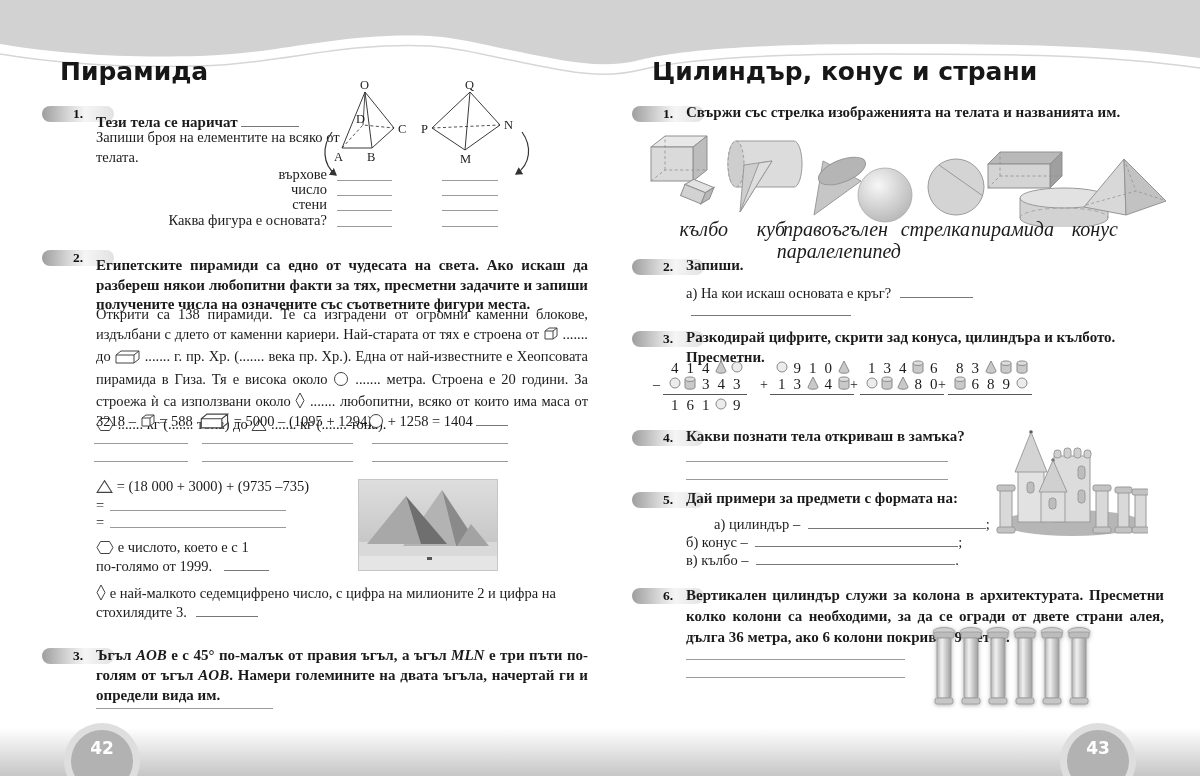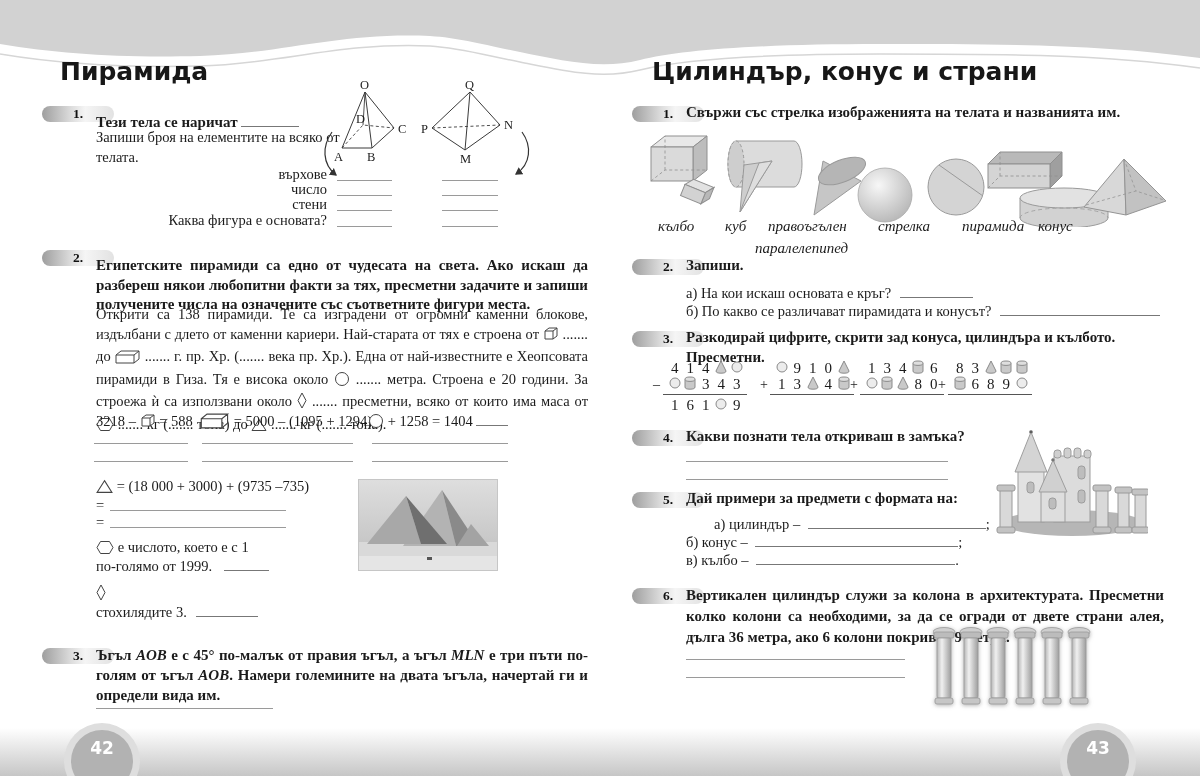--- a/index.html
+++ b/index.html
@@ -12,21 +12,21 @@
          font-weight:bold;font-size:13.5px;line-height:16px;text-align:center;
          font-family:"Liberation Serif",serif;color:#111}
   .txt{position:absolute;font-size:14.5px;line-height:19.5px}
   .bold{font-weight:bold;font-size:15px}
   .just{text-align:justify}
   .it{font-style:italic}
   .ln{position:absolute;height:1px;background:#9a9a9a}
   .blank{display:inline-block;border-bottom:1px solid #777;height:12px;vertical-align:baseline}
   .icn{display:inline-block;vertical-align:-3px}
   .t1row{position:absolute;left:96px;width:231px;text-align:right;font-size:14.5px}
-  .shlabel{position:absolute;font-style:italic;font-size:15px;text-align:left}
+  .shlabel{position:absolute;font-style:italic;font-size:20px;text-align:right}
   .prob{position:absolute;top:360px}
   .pop{position:absolute;left:-2px;top:17px;font-size:14px}
   .prow{margin-left:12px;height:16px;white-space:nowrap}
   .pc{display:inline-block;width:15.5px;text-align:center;font-size:15px;line-height:16px;vertical-align:top}
   .pline{border-top:1.3px solid #555;width:84px;margin-left:8px;margin-top:2px;margin-bottom:2px}
   .footer{position:absolute;left:0;top:728px;width:1200px;height:48px;
           background:linear-gradient(180deg,#ffffff 0%,#c6c6c6 100%)}
   .pgc-out{position:absolute;width:76px;height:76px;border-radius:50%;background:#dedede}
   .pgc-in{position:absolute;left:7px;top:7px;width:62px;height:62px;border-radius:50%;background:#b2b2b2}
   .pgc-num{position:absolute;left:0;top:8px;width:62px;text-align:center;color:#fff;
@@ -100,25 +100,25 @@
 <div class="ln" style="left:442px;top:226px;width:56px"></div>
 
 <div class="badge" style="left:42px;top:250px">2.</div>
 <div class="txt bold just" style="left:96px;top:256px;width:492px">Египетските пирамиди са едно от чудесата на света. Ако искаш да разбереш някои любопитни факти за тях, пресметни задачите и запиши получените числа на означените със съответните фигури места.</div>
 
 <div class="txt just" style="left:96px;top:305px;width:492px">
   <span>Открити са 138 пирамиди. Те са изградени от огромни каменни блокове, издълбани с длето от каменни кариери. Най-старата от тях е строена от </span><span class="icn"><svg width="16" height="16" viewBox="0 0 16 16">
         <path d="M2,5 H10 V13 H2 Z M2,5 L6,2 H14 L10,5 M10,13 L14,10 V2" fill="#fff" stroke="#444" stroke-width="1"></path>
       </svg></span><span> ....... до </span><span class="icn"><svg width="26" height="14" viewBox="0 0 26 14">
         <path d="M1,5 H19 V13 H1 Z M1,5 L6,1 H24 L19,5 M19,13 L24,9 V1" fill="#fff" stroke="#444" stroke-width="1"></path>
-      </svg></span><span> ....... г. пр. Хр. (....... века пр. Хр.). Една от най-известните е Хеопсовата пирамиди в Гиза. Тя е висока около </span><span class="icn"><svg width="16" height="16" viewBox="0 0 16 16">
+      </svg></span><span> ....... г. пр. Хр. (....... века пр. Хр.). Една от най-известните е Хеопсовата пирамида в Гиза. Тя е висока около </span><span class="icn"><svg width="16" height="16" viewBox="0 0 16 16">
         <circle cx="8" cy="8" r="6.5" fill="#fff" stroke="#444" stroke-width="1"></circle>
       </svg></span><span> ....... метра. Строена е 20 години. За строежа ѝ са използвани около </span><span class="icn"><svg width="10" height="17" viewBox="0 0 10 17">
         <path d="M5,1 L9,8.5 L5,16 L1,8.5 Z" fill="#fff" stroke="#444" stroke-width="1"></path>
-      </svg></span><span> ....... пресметни, всяко от които има маса от </span><span class="icn"><svg width="18" height="15" viewBox="0 0 18 15">
+      </svg></span><span> ....... любопитни, всяко от които има маса от </span><span class="icn"><svg width="18" height="15" viewBox="0 0 18 15">
         <path d="M4.5,1.5 H13.5 L17,7.5 L13.5,13.5 H4.5 L1,7.5 Z" fill="#fff" stroke="#444" stroke-width="1"></path>
       </svg></span><span> ....... кг (....... тона) до </span><span class="icn"><svg width="16" height="14" viewBox="0 0 16 14">
         <path d="M8,1.5 L15,12.5 H1 Z" fill="#fff" stroke="#444" stroke-width="1"></path>
       </svg></span><span> ....... кг (....... тона).</span>
 </div>
 
 <div class="txt" style="left:96px;top:412px;white-space:nowrap">
   <span>3218 – </span><span class="icn"><svg width="16" height="16" viewBox="0 0 16 16">
         <path d="M2,5 H10 V13 H2 Z M2,5 L6,2 H14 L10,5 M10,13 L14,10 V2" fill="#fff" stroke="#444" stroke-width="1"></path>
       </svg></span><span> = 588</span>
@@ -177,21 +177,21 @@
       </svg></span><span> е числото, което е с 1</span>
 </div>
 <div class="txt" style="left:96px;top:557px;white-space:nowrap">
   <span>по-голямо от 1999.</span>
   <span class="blank" style="width:45px;margin-left:8px"></span>
 </div>
 
 <div class="txt" style="left:96px;top:584px;width:492px;white-space:nowrap">
   <span class="icn"><svg width="10" height="17" viewBox="0 0 10 17">
         <path d="M5,1 L9,8.5 L5,16 L1,8.5 Z" fill="#fff" stroke="#444" stroke-width="1"></path>
-      </svg></span>
+      </svg></span><span> е най-малкото седемцифрено число, с цифра на милионите 2 и цифра на</span>
 </div>
 <div class="txt" style="left:96px;top:603px;white-space:nowrap">
   <span>стохилядите 3.</span>
   <span class="blank" style="width:62px;margin-left:6px"></span>
 </div>
 
 <div class="badge" style="left:42px;top:648px">3.</div>
 <div class="txt bold just" style="left:96px;top:645px;width:492px;line-height:20px">
   <span>Ъгъл </span><span class="it">AOB</span><span> е с 45° по-малък от правия ъгъл, а ъгъл </span><span class="it">MLN</span><span> е три пъти по-голям от ъгъл </span><span class="it">AOB</span><span>. Намери големините на двата ъгъла, начертай ги и определи вида им.</span>
 </div>
@@ -273,21 +273,20 @@
 <div class="shlabel" style="left:962px;top:218px;width:92px">пирамида</div>
 <div class="shlabel" style="left:1038px;top:218px;width:80px">конус</div>
 
 <div class="badge" style="left:632px;top:259px">2.</div>
 <div class="txt bold" style="left:686px;top:256px">Запиши.</div>
 <div class="txt" style="left:686px;top:284px;white-space:nowrap">
   <span>а) На кои искаш основата е кръг?</span>
   <span class="blank" style="width:73px;margin-left:5px"></span>
 </div>
 <div class="txt" style="left:686px;top:302px;white-space:nowrap">
-  <span>б) По какво се различават пирамидата и конусът?</span>
   <span class="blank" style="width:160px;margin-left:5px"></span>
 </div>
 
 <div class="badge" style="left:632px;top:331px">3.</div>
 <div class="txt bold" style="left:686px;top:328px;width:500px">Разкодирай цифрите, скрити зад конуса, цилиндъра и кълбото. Пресметни.</div>
 
 <div class="prob" style="left:655px">
   <span class="pop">–</span>
   <div class="prow"><span class="pc">4</span><span class="pc">1</span><span class="pc">4</span><span class="pc"><svg width="12" height="14" viewBox="0 0 12 14">
           <path d="M6,1 L11,11 A5,2.2 0 0 1 1,11 Z" fill="#c9c9c9" stroke="#8a8a8a"></path>

